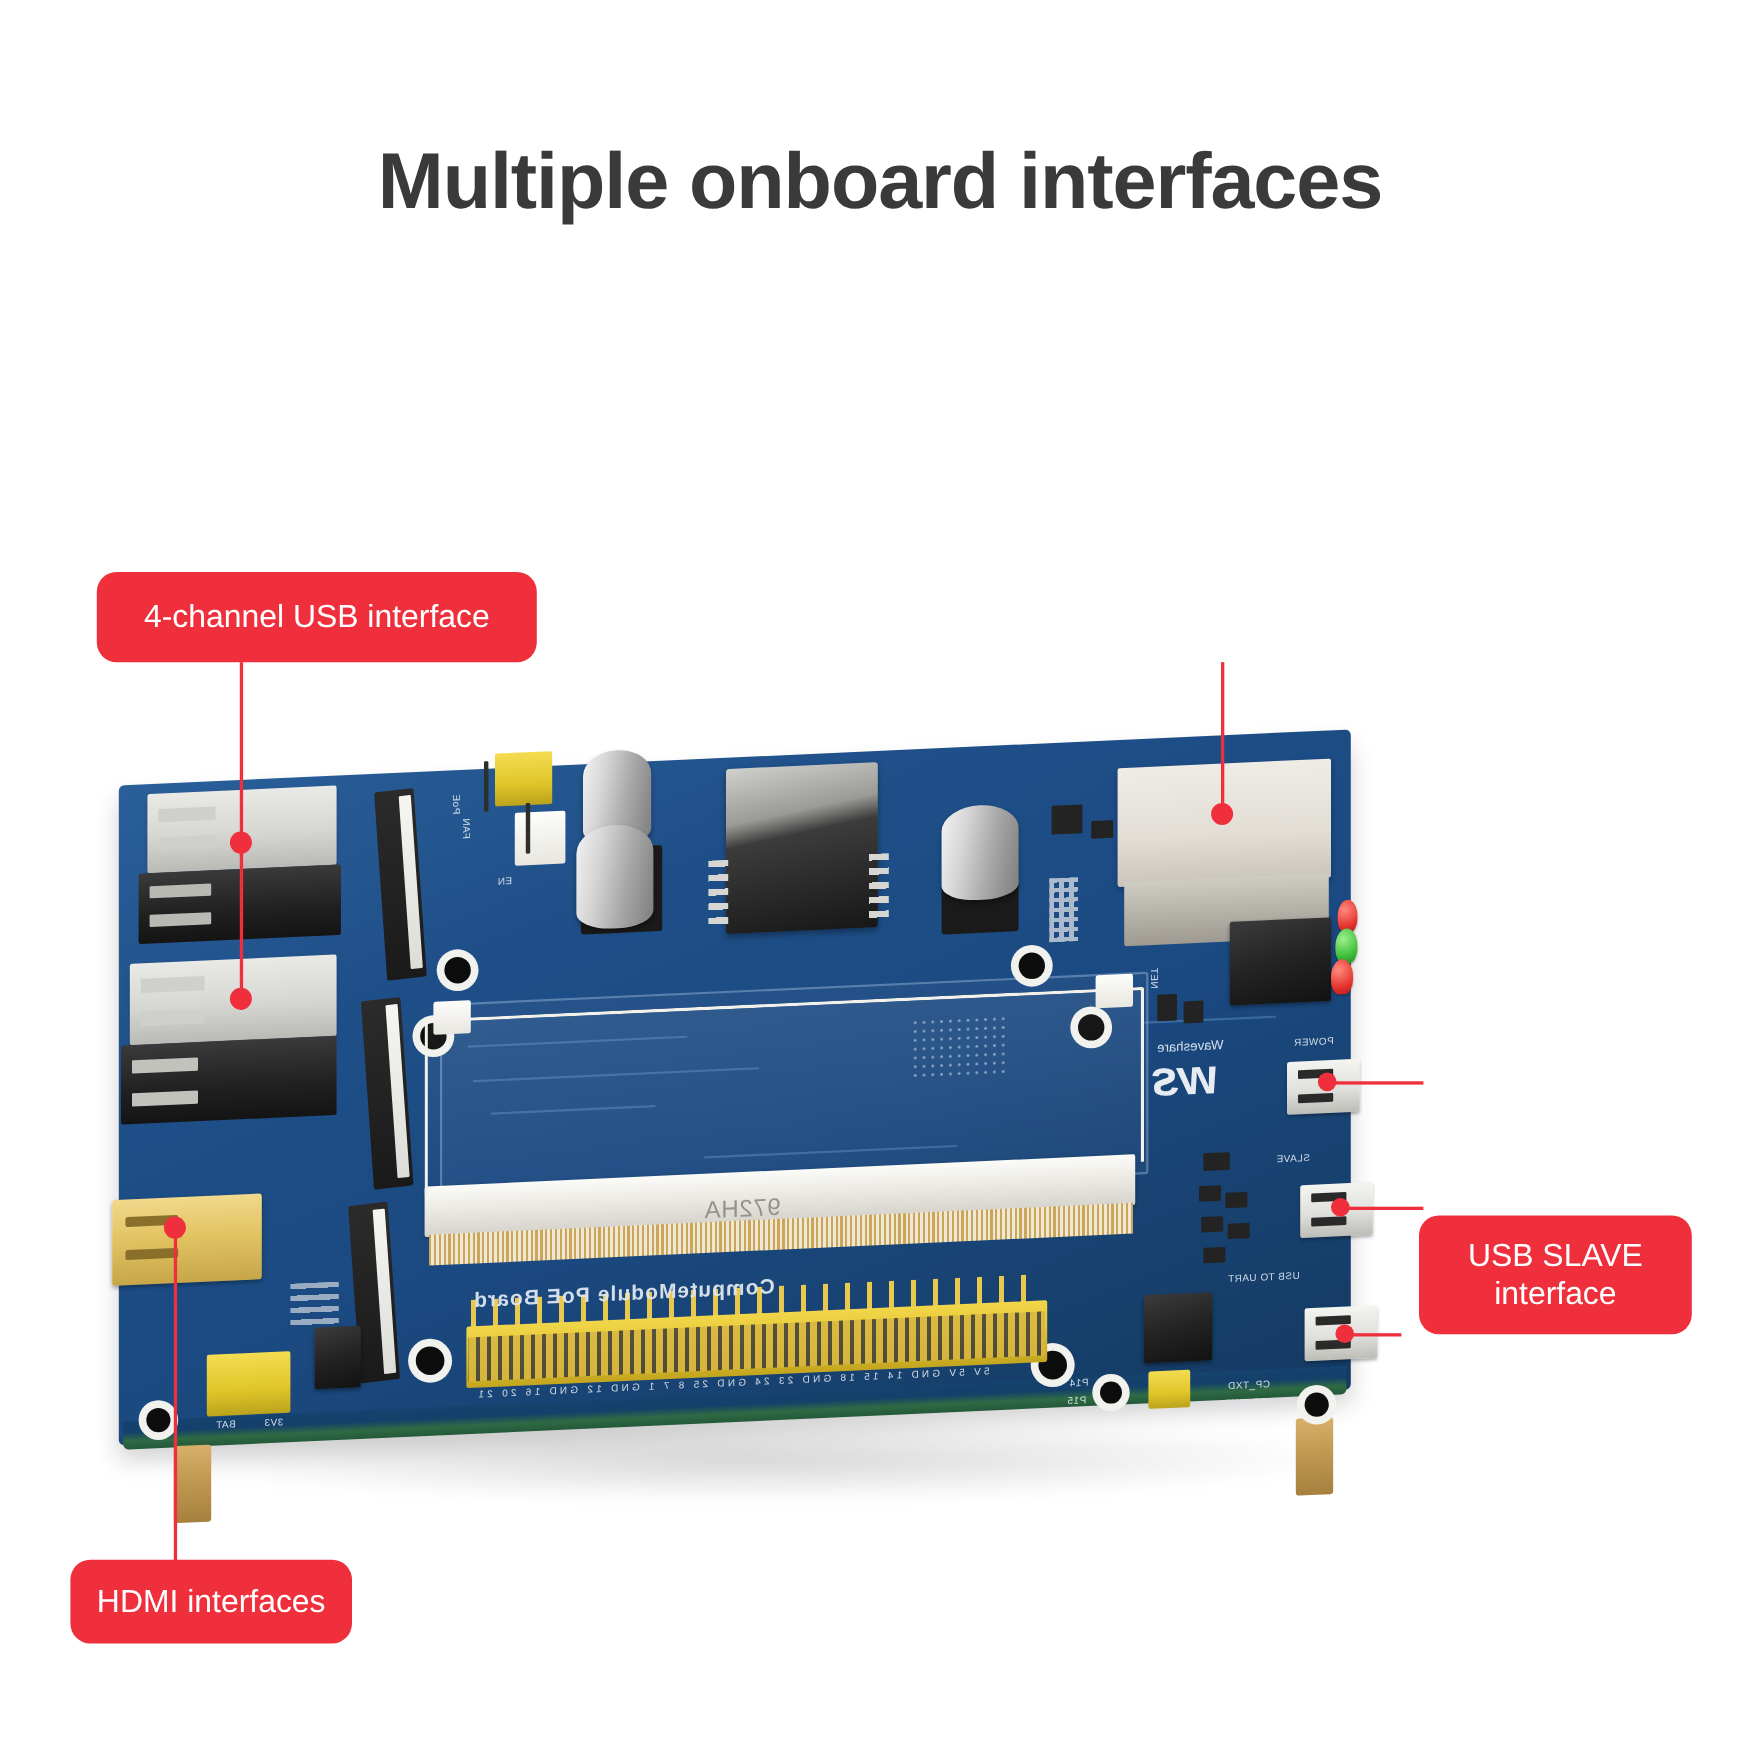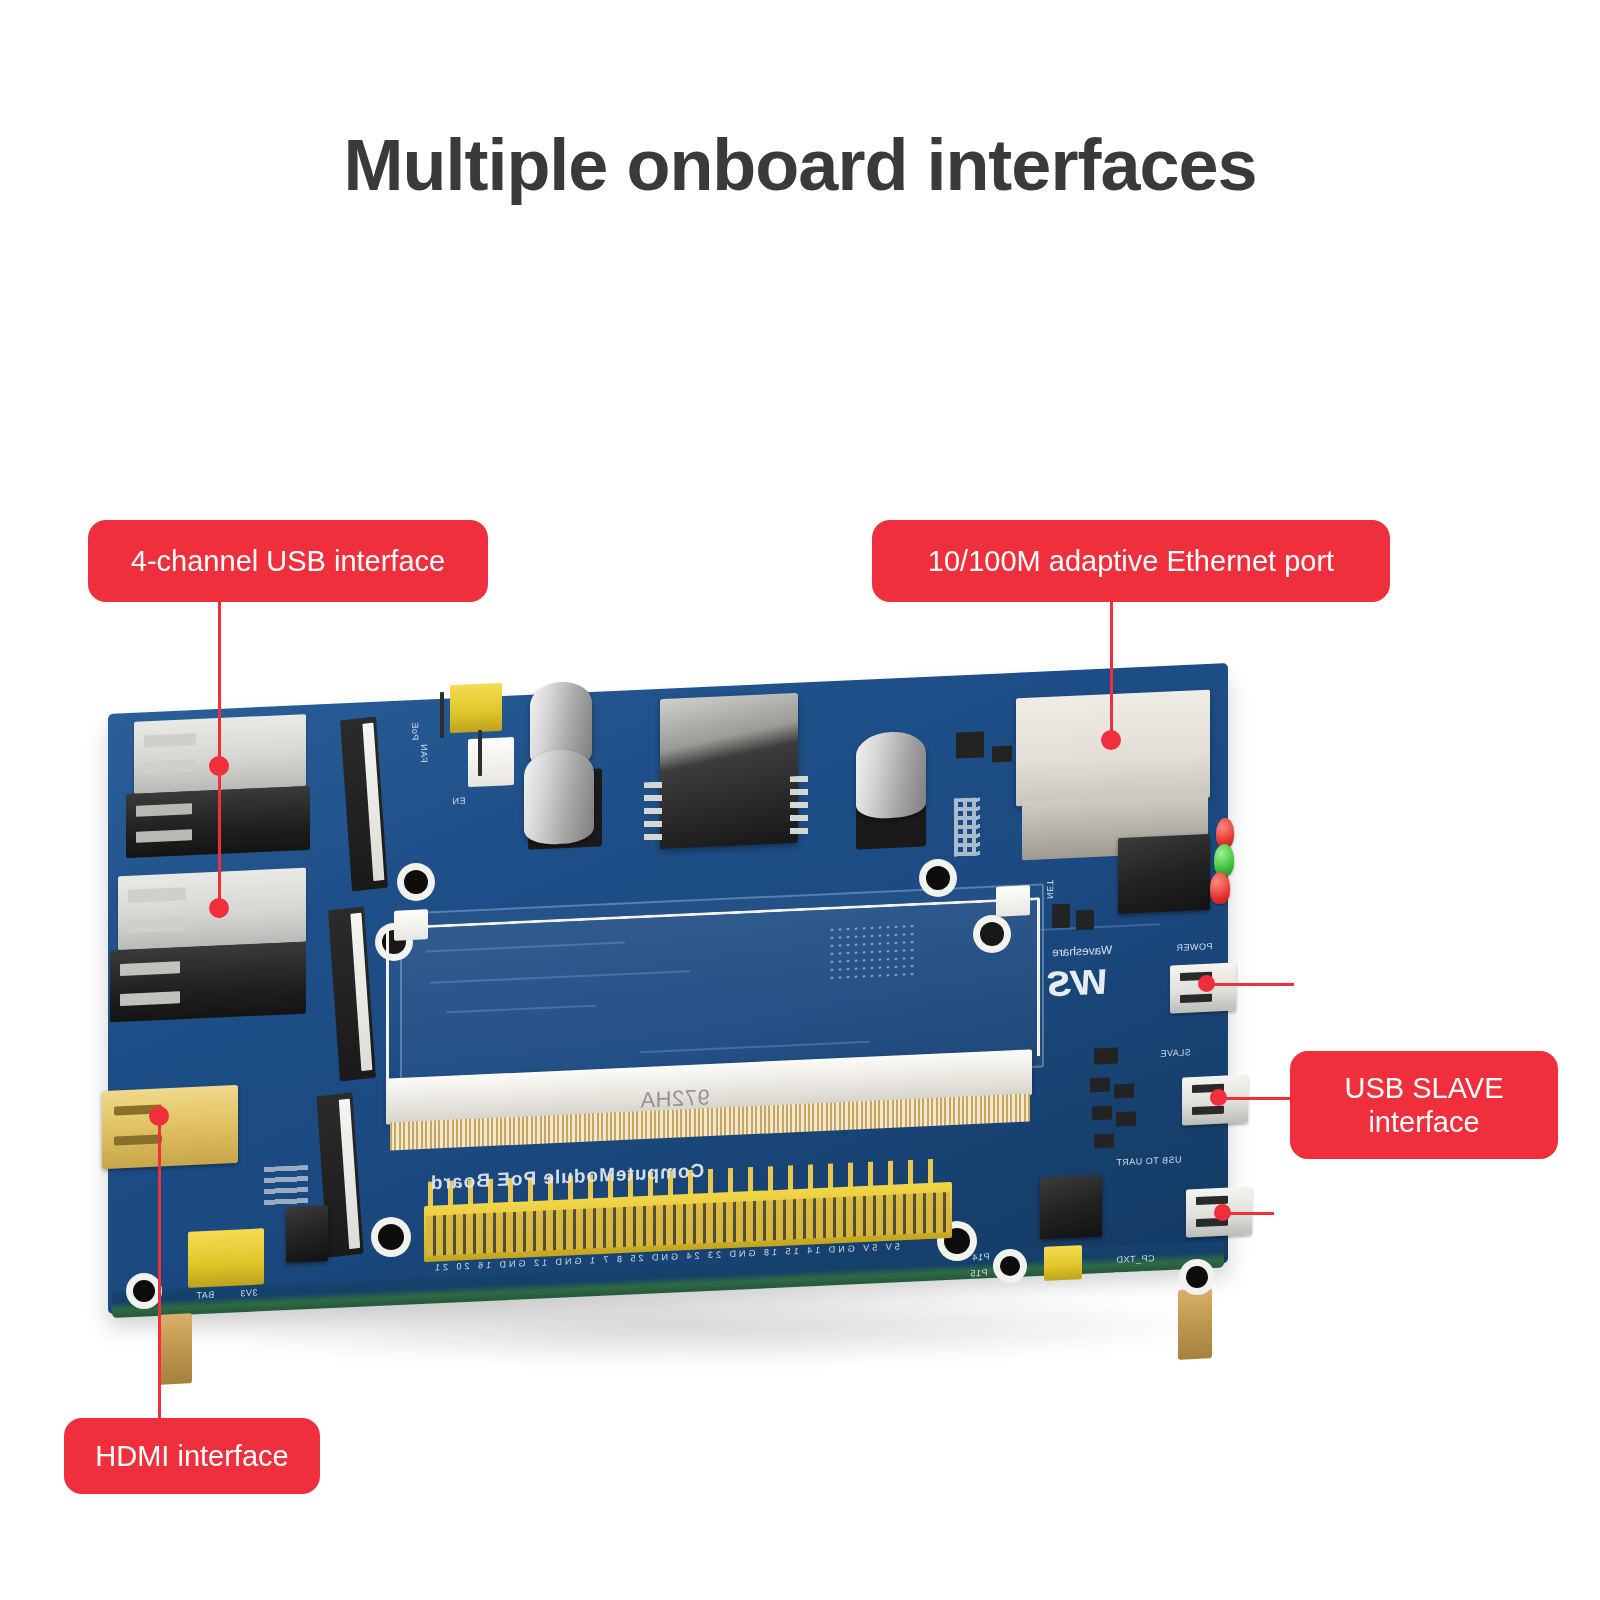--- a/index.html
+++ b/index.html
@@ -324,37 +324,34 @@
   </div>
 
   <div class="callout" style="left:88px;top:474px;width:400px;height:82px;">
     <span>4-channel USB interface</span>
   </div>
   <div class="leader v" style="left:218px;top:556px;height:176px;"></div>
   <div class="dot" style="left:209px;top:710px;"></div>
   <div class="leader v" style="left:218px;top:722px;height:150px;"></div>
   <div class="dot" style="left:209px;top:852px;"></div>
 
-  <div class="callout" style="left:872px;top:474px;width:518px;height:82px;">
-    <span>10/100M adaptive Ethernet port</span>
-  </div>
   <div class="leader v" style="left:1110px;top:556px;height:138px;"></div>
   <div class="dot" style="left:1101px;top:684px;"></div>
 
   <div class="leader h" style="left:1212px;top:937px;width:82px;"></div>
   <div class="dot sm" style="left:1198px;top:929px;"></div>
 
-  <div class="callout" style="left:1290px;top:1005px;width:268px;height:108px;">
+  <div class="callout" style="left:1290px;top:1059px;width:248px;height:108px;">
     <span>USB SLAVE interface</span>
   </div>
   <div class="leader h" style="left:1224px;top:1051px;width:70px;"></div>
   <div class="dot sm" style="left:1210px;top:1043px;"></div>
 
   <div class="leader h" style="left:1228px;top:1166px;width:46px;"></div>
   <div class="dot sm" style="left:1214px;top:1158px;"></div>
 
   <div class="callout" style="left:64px;top:1372px;width:256px;height:76px;">
-    <span>HDMI interface</span>
+    <span>HDMI interfaces</span>
   </div>
   <div class="leader v" style="left:158px;top:1075px;height:300px;"></div>
   <div class="dot" style="left:149px;top:1060px;"></div>
 
 </div>
 
 </body></html>

